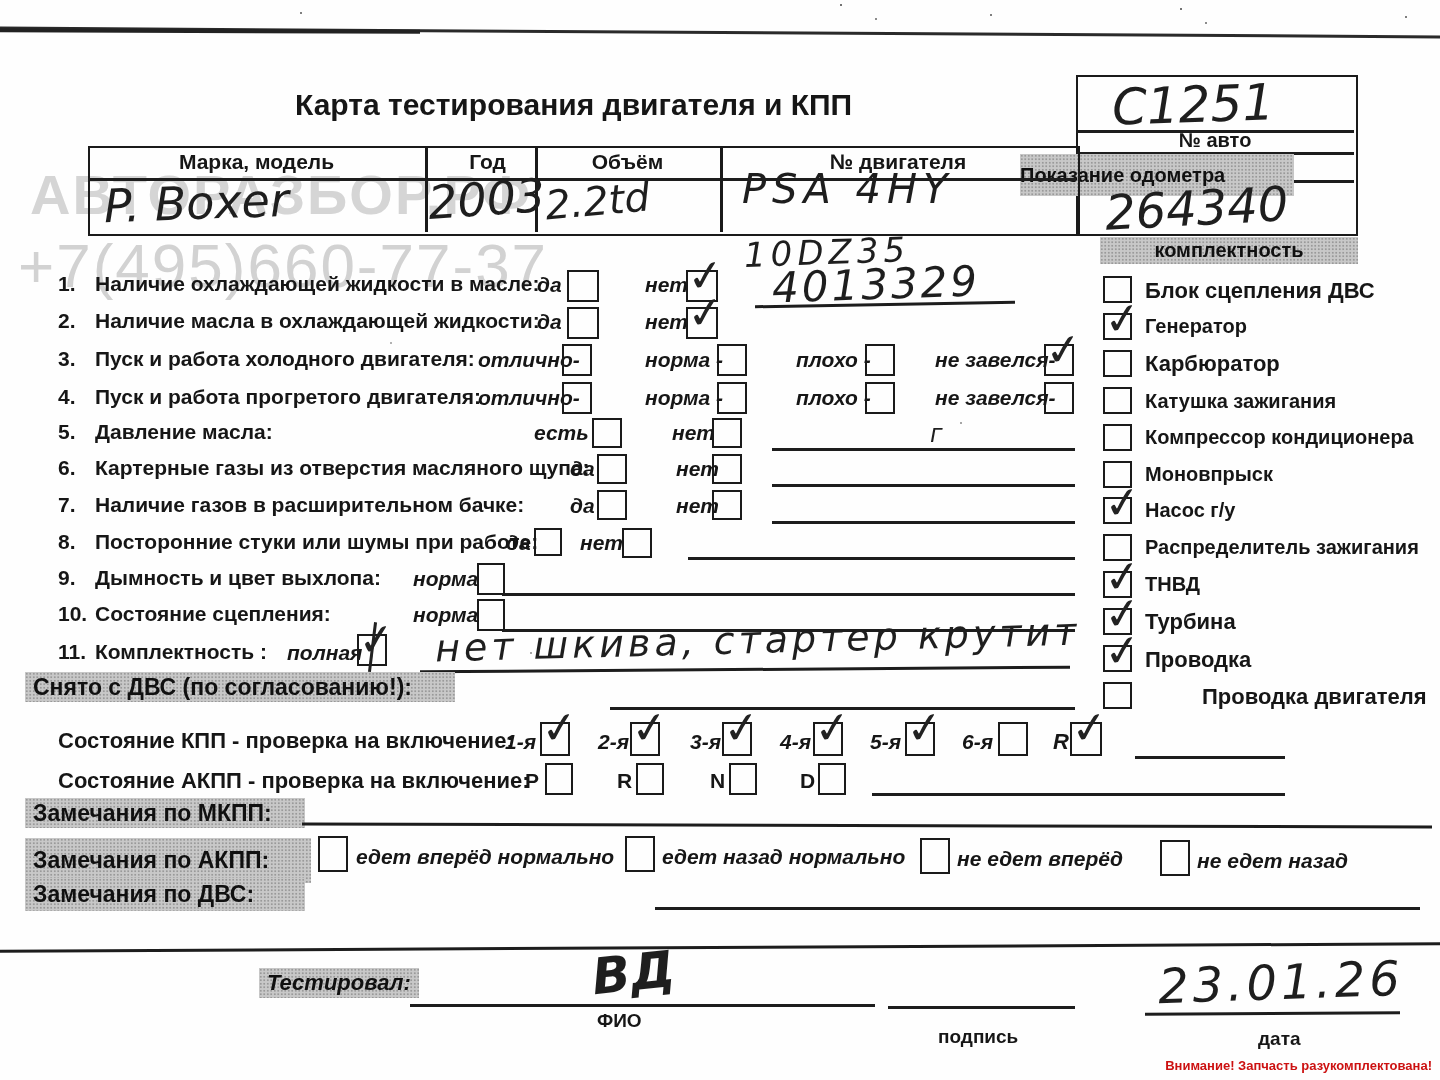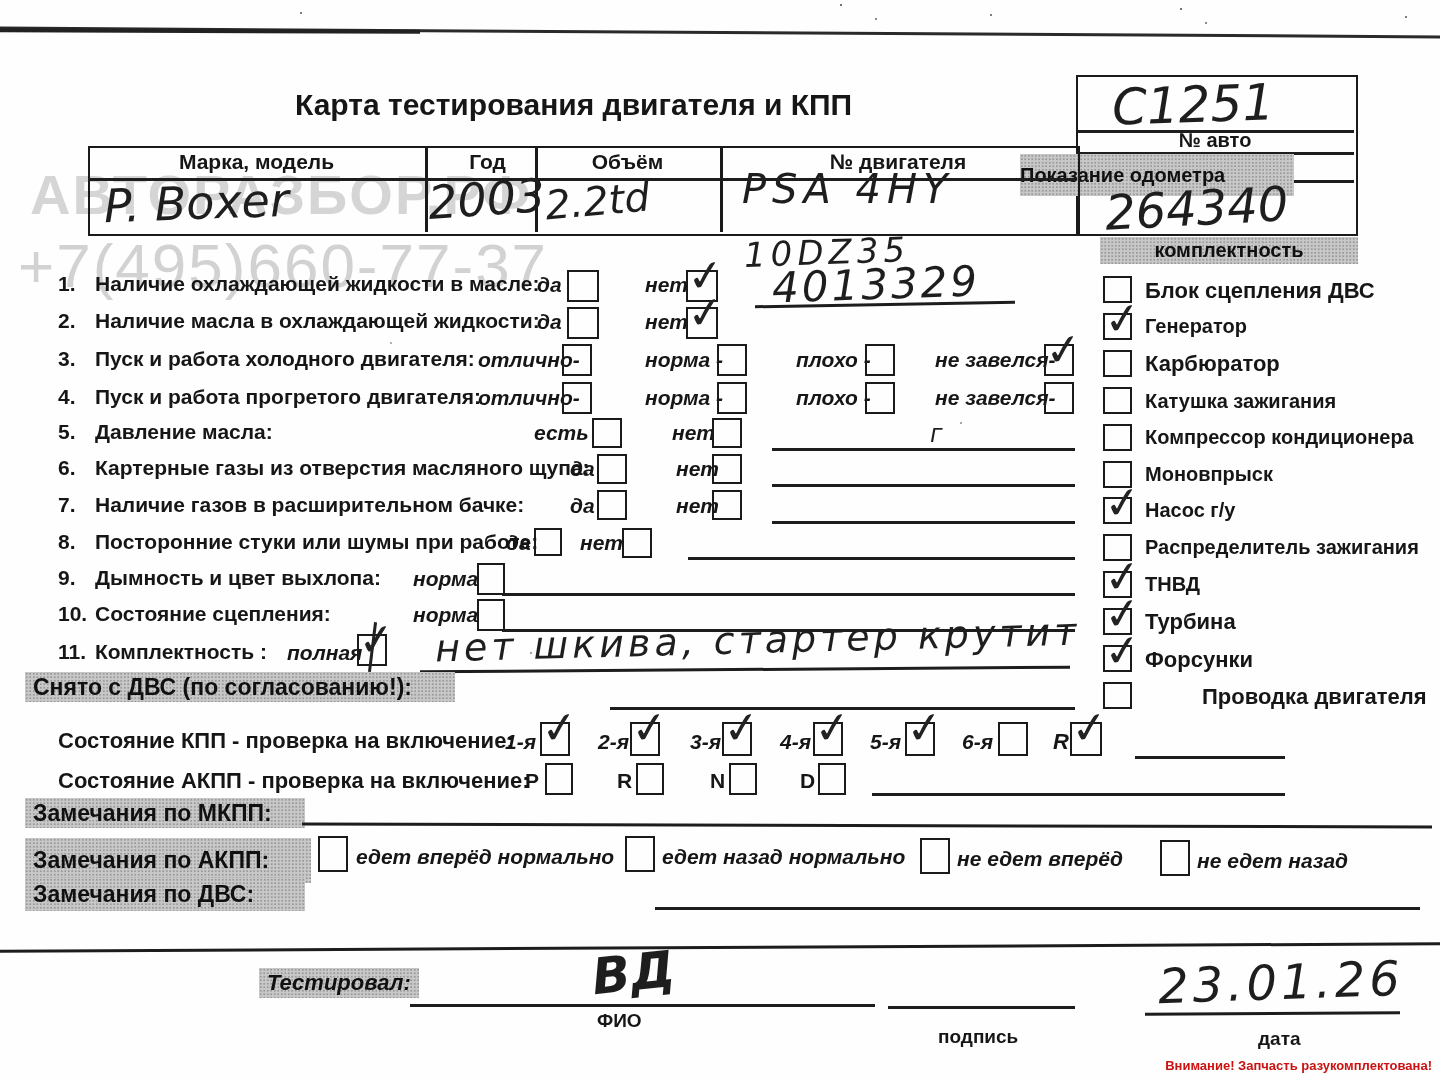--- a/index.html
+++ b/index.html
@@ -93,21 +93,21 @@
   <div class="klabel" style="left:1145px;top:463px;">Моновпрыск</div>
   <div class="cb checked" style="left:1103px;top:497px;width:29px;height:27px;"></div>
   <div class="klabel" style="left:1145px;top:499px;">Насос г/у</div>
   <div class="cb" style="left:1103px;top:534px;width:29px;height:27px;"></div>
   <div class="klabel" style="left:1145px;top:536px;">Распределитель зажигания</div>
   <div class="cb checked" style="left:1103px;top:571px;width:29px;height:27px;"></div>
   <div class="klabel" style="left:1145px;top:573px;">ТНВД</div>
   <div class="cb checked" style="left:1103px;top:608px;width:29px;height:27px;"></div>
   <div class="klabel" style="left:1145px;top:609px;font-size:22px;">Турбина</div>
   <div class="cb checked" style="left:1103px;top:645px;width:29px;height:27px;"></div>
-  <div class="klabel" style="left:1145px;top:647px;font-size:22px;">Форсунки</div>
+  <div class="klabel" style="left:1145px;top:647px;font-size:22px;">Проводка</div>
   <div class="cb" style="left:1103px;top:682px;width:29px;height:27px;"></div>
   <div class="klabel" style="left:1202px;top:684px;font-size:22px;">Проводка двигателя</div>
 
   <div class="num" style="left:58px;top:272px;">1.</div>
   <div class="plabel" style="left:95px;top:272px;">Наличие охлаждающей жидкости в масле:</div>
   <div class="ilabel" style="left:537px;top:273px;">да</div>
   <div class="cb" style="left:567px;top:270px;width:32px;height:32px;"></div>
   <div class="ilabel" style="left:645px;top:273px;">нет</div>
   <div class="cb checked" style="left:686px;top:270px;width:32px;height:32px;"></div>
 

